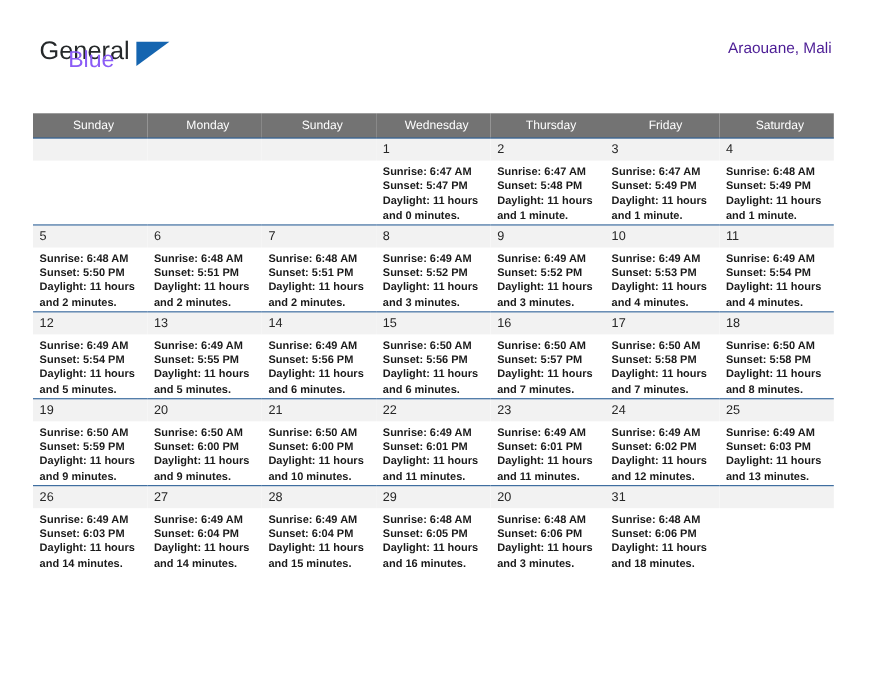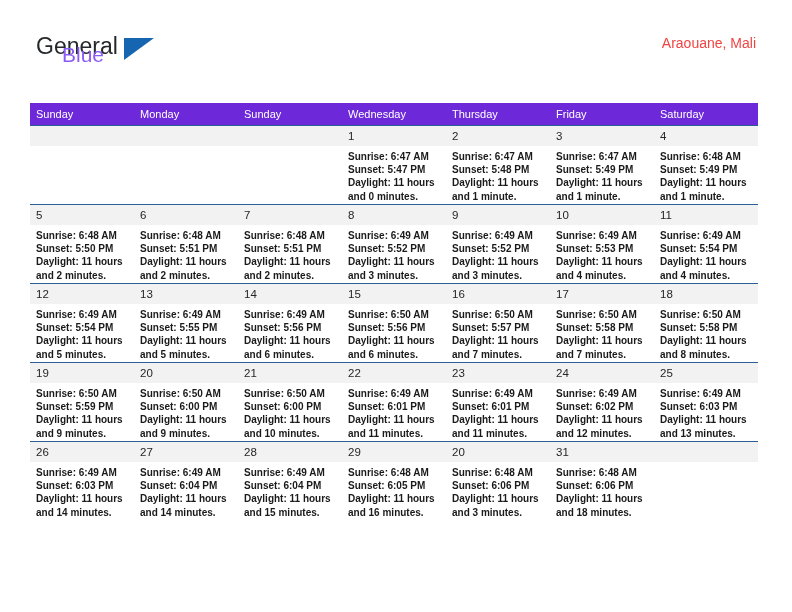--- a/index.html
+++ b/index.html
@@ -71,40 +71,40 @@
   }
   .cal-title {
     font-size: 27px;
     color: #1a1a1a;
     line-height: 33px;
     white-space: nowrap;
   }
   .cal-subtitle {
     margin-top: 6px;
     font-size: 14px;
-    color: #ef4444;
+    color: #4c1d95;
     line-height: 18px;
     white-space: nowrap;
   }
 
   
   .calendar {
     position: absolute;
     left: 30px;
     top: 103px;
     width: 728px;
     border-collapse: collapse;
     table-layout: fixed;
   }
   .calendar th {
-    background: #6d28d9;
+    background: #737373;
     color: #ffffff;
     font-size: 11px;
     font-weight: normal;
-    text-align: left;
+    text-align: center;
     padding: 5px 0 5px 6px;
     height: 12px;
     border: none;
   }
   .calendar td {
     vertical-align: top;
     padding: 0;
     border: none;
     border-top: 1px solid #2b5f96;
     background: #ffffff;

